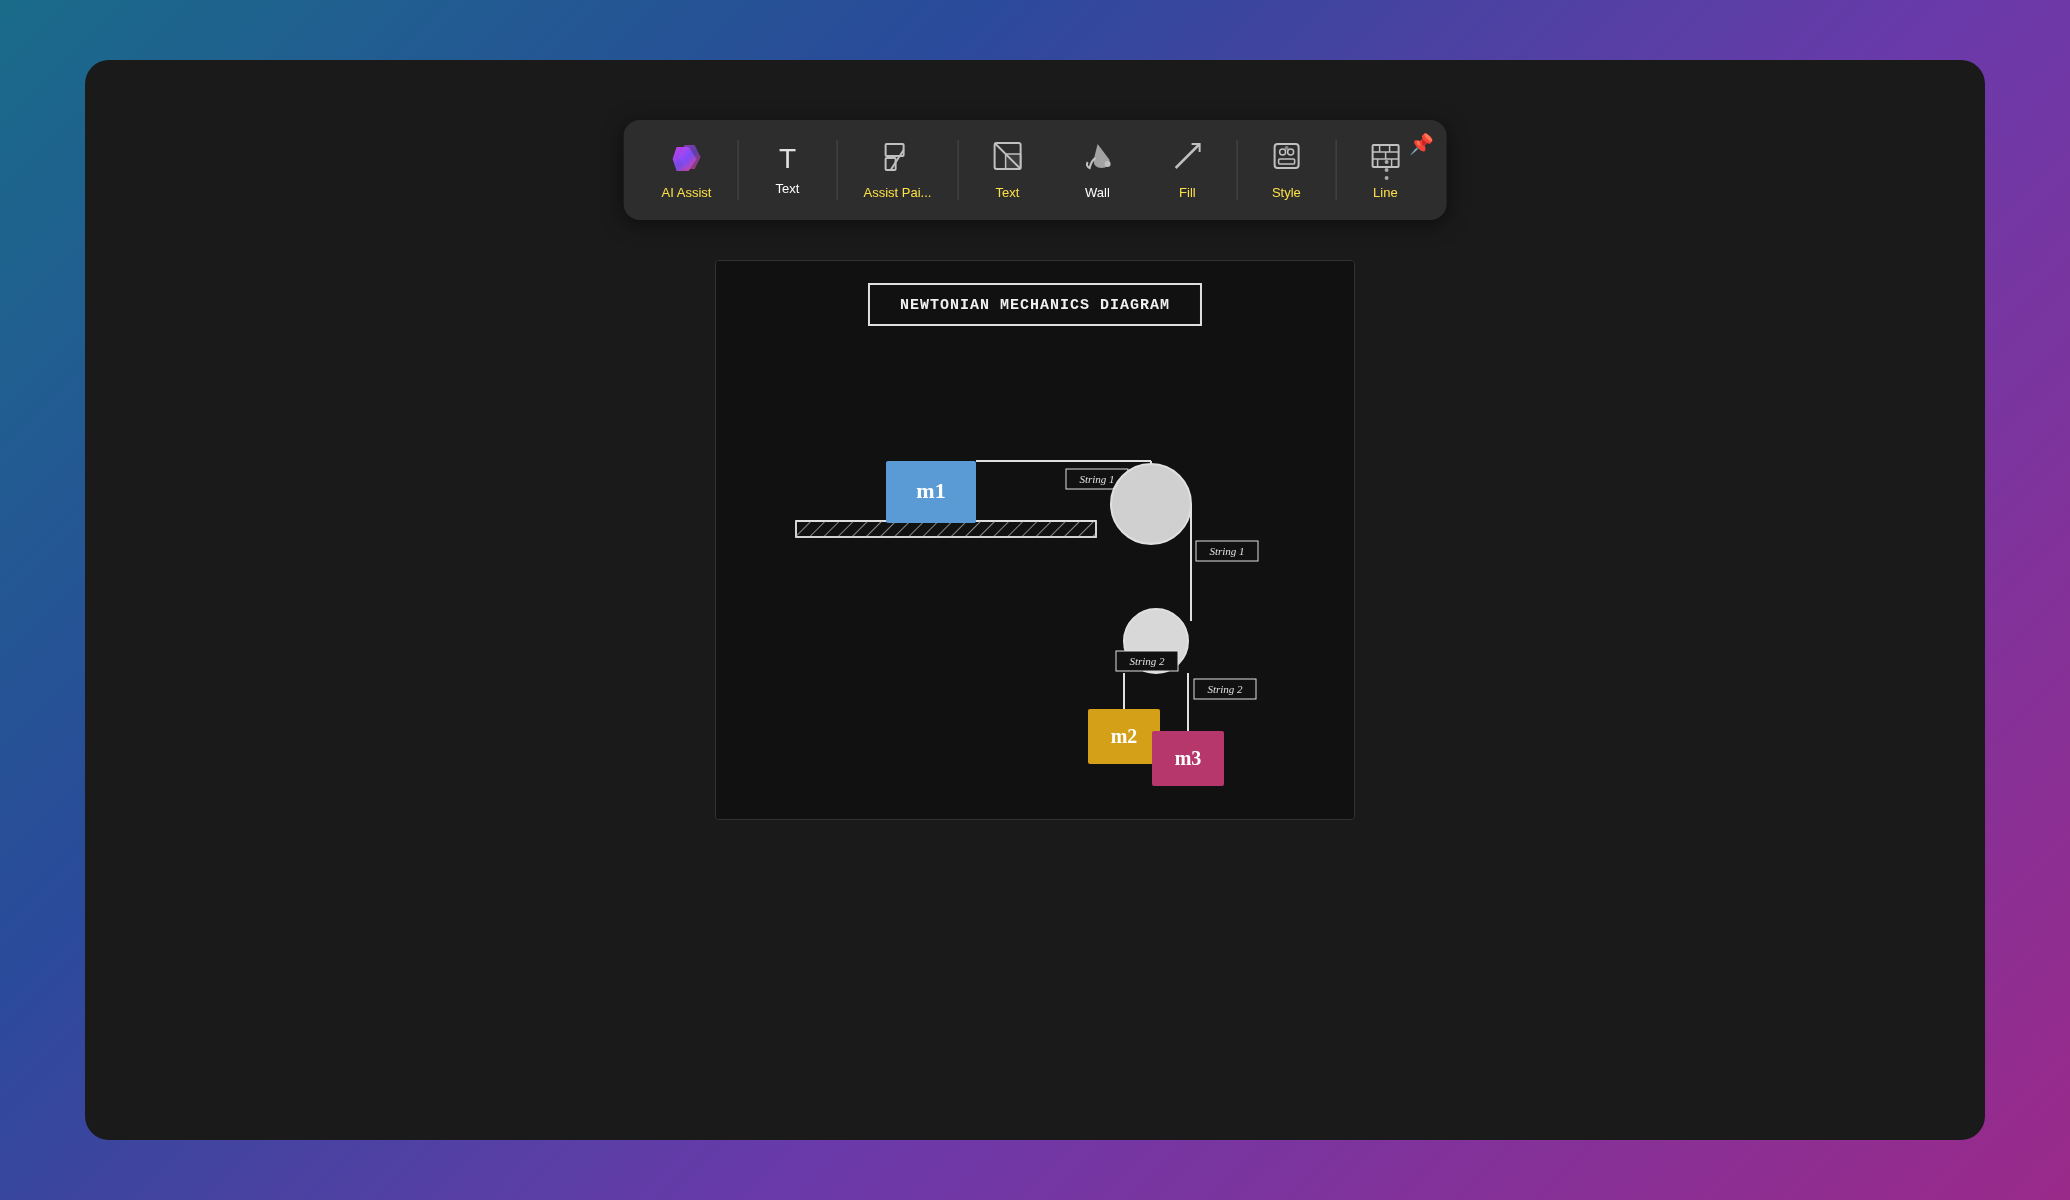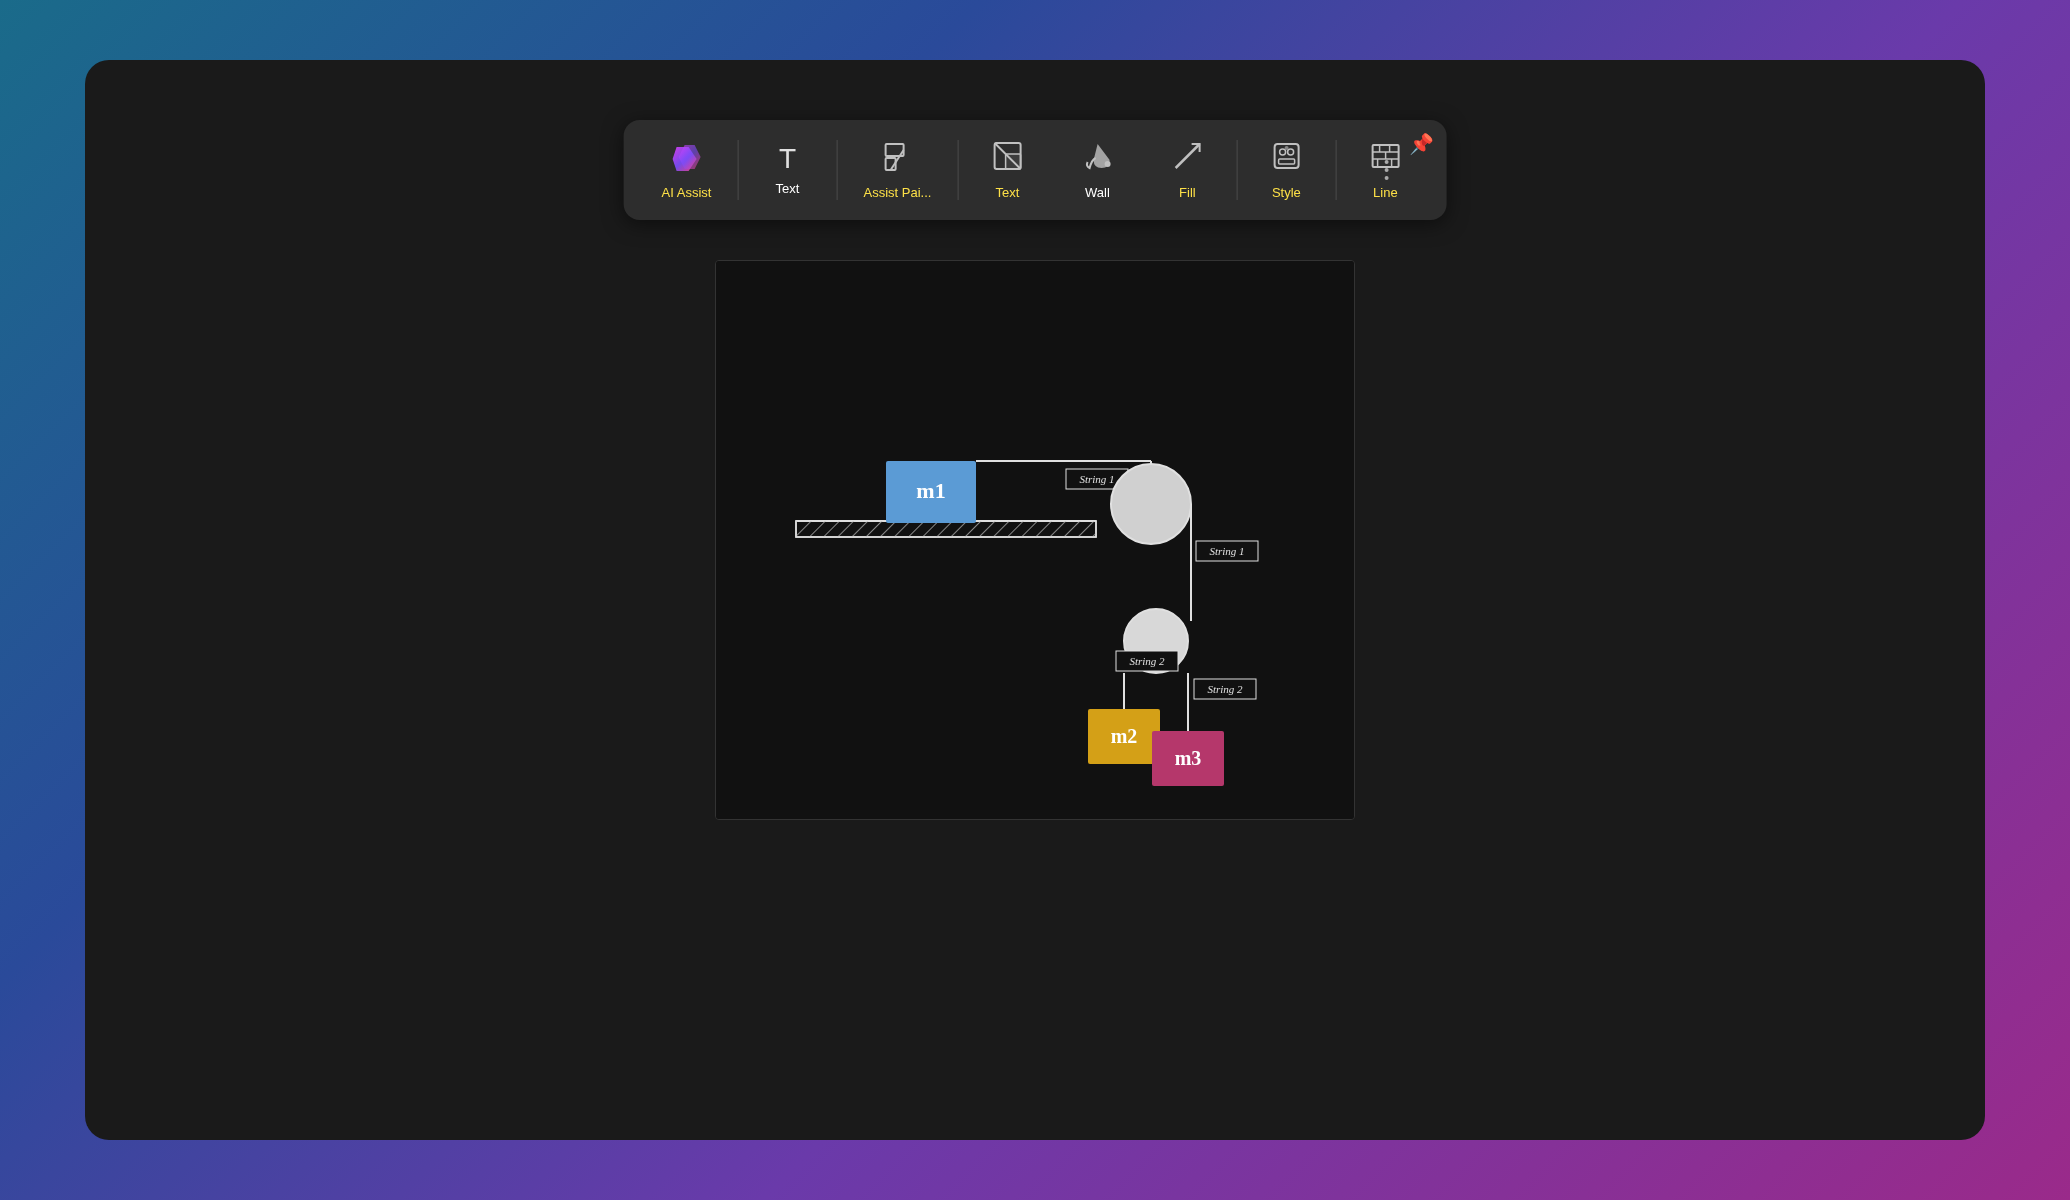--- a/index.html
+++ b/index.html
@@ -274,20 +274,23 @@
       <div class="toolbar-more-dot"></div>
       <div class="toolbar-more-dot"></div>
       <div class="toolbar-more-dot"></div>
     </div>
 
   </div>
 
   <div class="canvas-area">
     <div class="diagram-container">
 
+      <div class="diagram-title-box">
+        <span class="diagram-title">NEWTONIAN MECHANICS DIAGRAM</span>
+      </div>
 
       <svg class="physics-diagram" viewBox="0 0 600 460">
 
         <line x1="60" y1="180" x2="360" y2="180" stroke="#e0e0e0" stroke-width="2"></line>
 
         <rect x="60" y="180" width="300" height="16" fill="none" stroke="#e0e0e0" stroke-width="1.5"></rect>
 
         <defs>
           <pattern id="hatch" x="0" y="0" width="10" height="10" patternUnits="userSpaceOnUse" patternTransform="rotate(45)">
             <line x1="0" y1="0" x2="0" y2="10" stroke="#888" stroke-width="2"></line>

